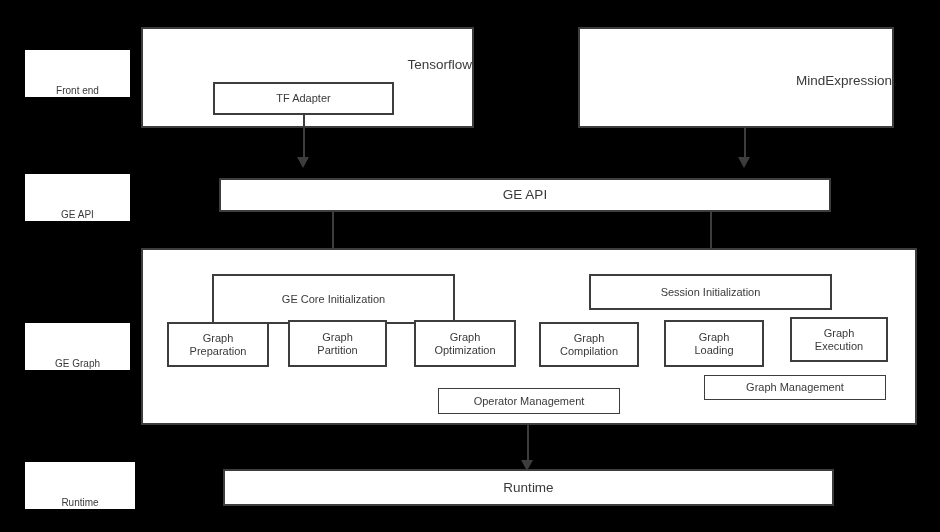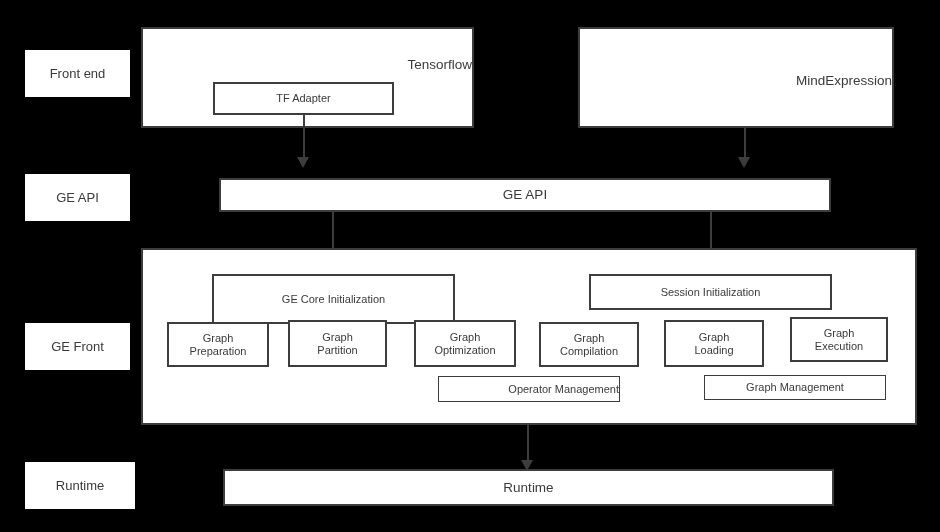--- a/index.html
+++ b/index.html
@@ -23,21 +23,22 @@
     display: flex;
     align-items: center;
     justify-content: center;
     text-align: center;
     line-height: 1.18;
     white-space: pre-line;
   }
   
   .tier-label {
     border: none;
-    font-size: 13px;
+    font-size: 10px;
+    align-items: flex-end;
   }
   
   .outer {
     border: 2px solid #3d3d3d;
     align-items: flex-start;
     justify-content: flex-end;
   }
   .outer > .outer-title {
     margin-top: 28px;
     font-size: 13.5px;
@@ -78,21 +79,21 @@
 
   <div class="box tier-label" style="left:25px; top:50px; width:105px; height:47px;">
     <span>Front end</span>
   </div>
 
   <div class="box tier-label" style="left:25px; top:174px; width:105px; height:47px;">
     <span>GE API</span>
   </div>
 
   <div class="box tier-label" style="left:25px; top:323px; width:105px; height:47px;">
-    <span>GE Front</span>
+    <span>GE Graph</span>
   </div>
 
   <div class="box tier-label" style="left:25px; top:462px; width:110px; height:47px;">
     <span>Runtime</span>
   </div>
 
   <div class="box outer" style="left:141px; top:27px; width:333px; height:101px;">
     <span class="outer-title">Tensorflow</span>
   </div>
   <div class="box node" style="left:213px; top:82px; width:181px; height:33px;">
@@ -146,21 +147,21 @@
   </div>
   <div class="box node" style="left:664px; top:320px; width:100px; height:47px;">
     <span>Graph
 Loading</span>
   </div>
   <div class="box node" style="left:790px; top:317px; width:98px; height:45px;">
     <span>Graph
 Execution</span>
   </div>
 
-  <div class="box node thin" style="left:438px; top:376px; width:182px; height:26px;justify-content:flex-end;">
+  <div class="box node thin" style="left:438px; top:388px; width:182px; height:26px;">
     <span>Operator Management</span>
   </div>
   <div class="box node thin" style="left:704px; top:375px; width:182px; height:25px;">
     <span>Graph Management</span>
   </div>
 
   <div class="conn" style="left:527px; top:425px; width:1.6px; height:38px;"></div>
   <div class="arrow-head" style="left:521px; top:460px;"></div>
 
   <div class="box node wide" style="left:223px; top:469px; width:611px; height:37px;">

